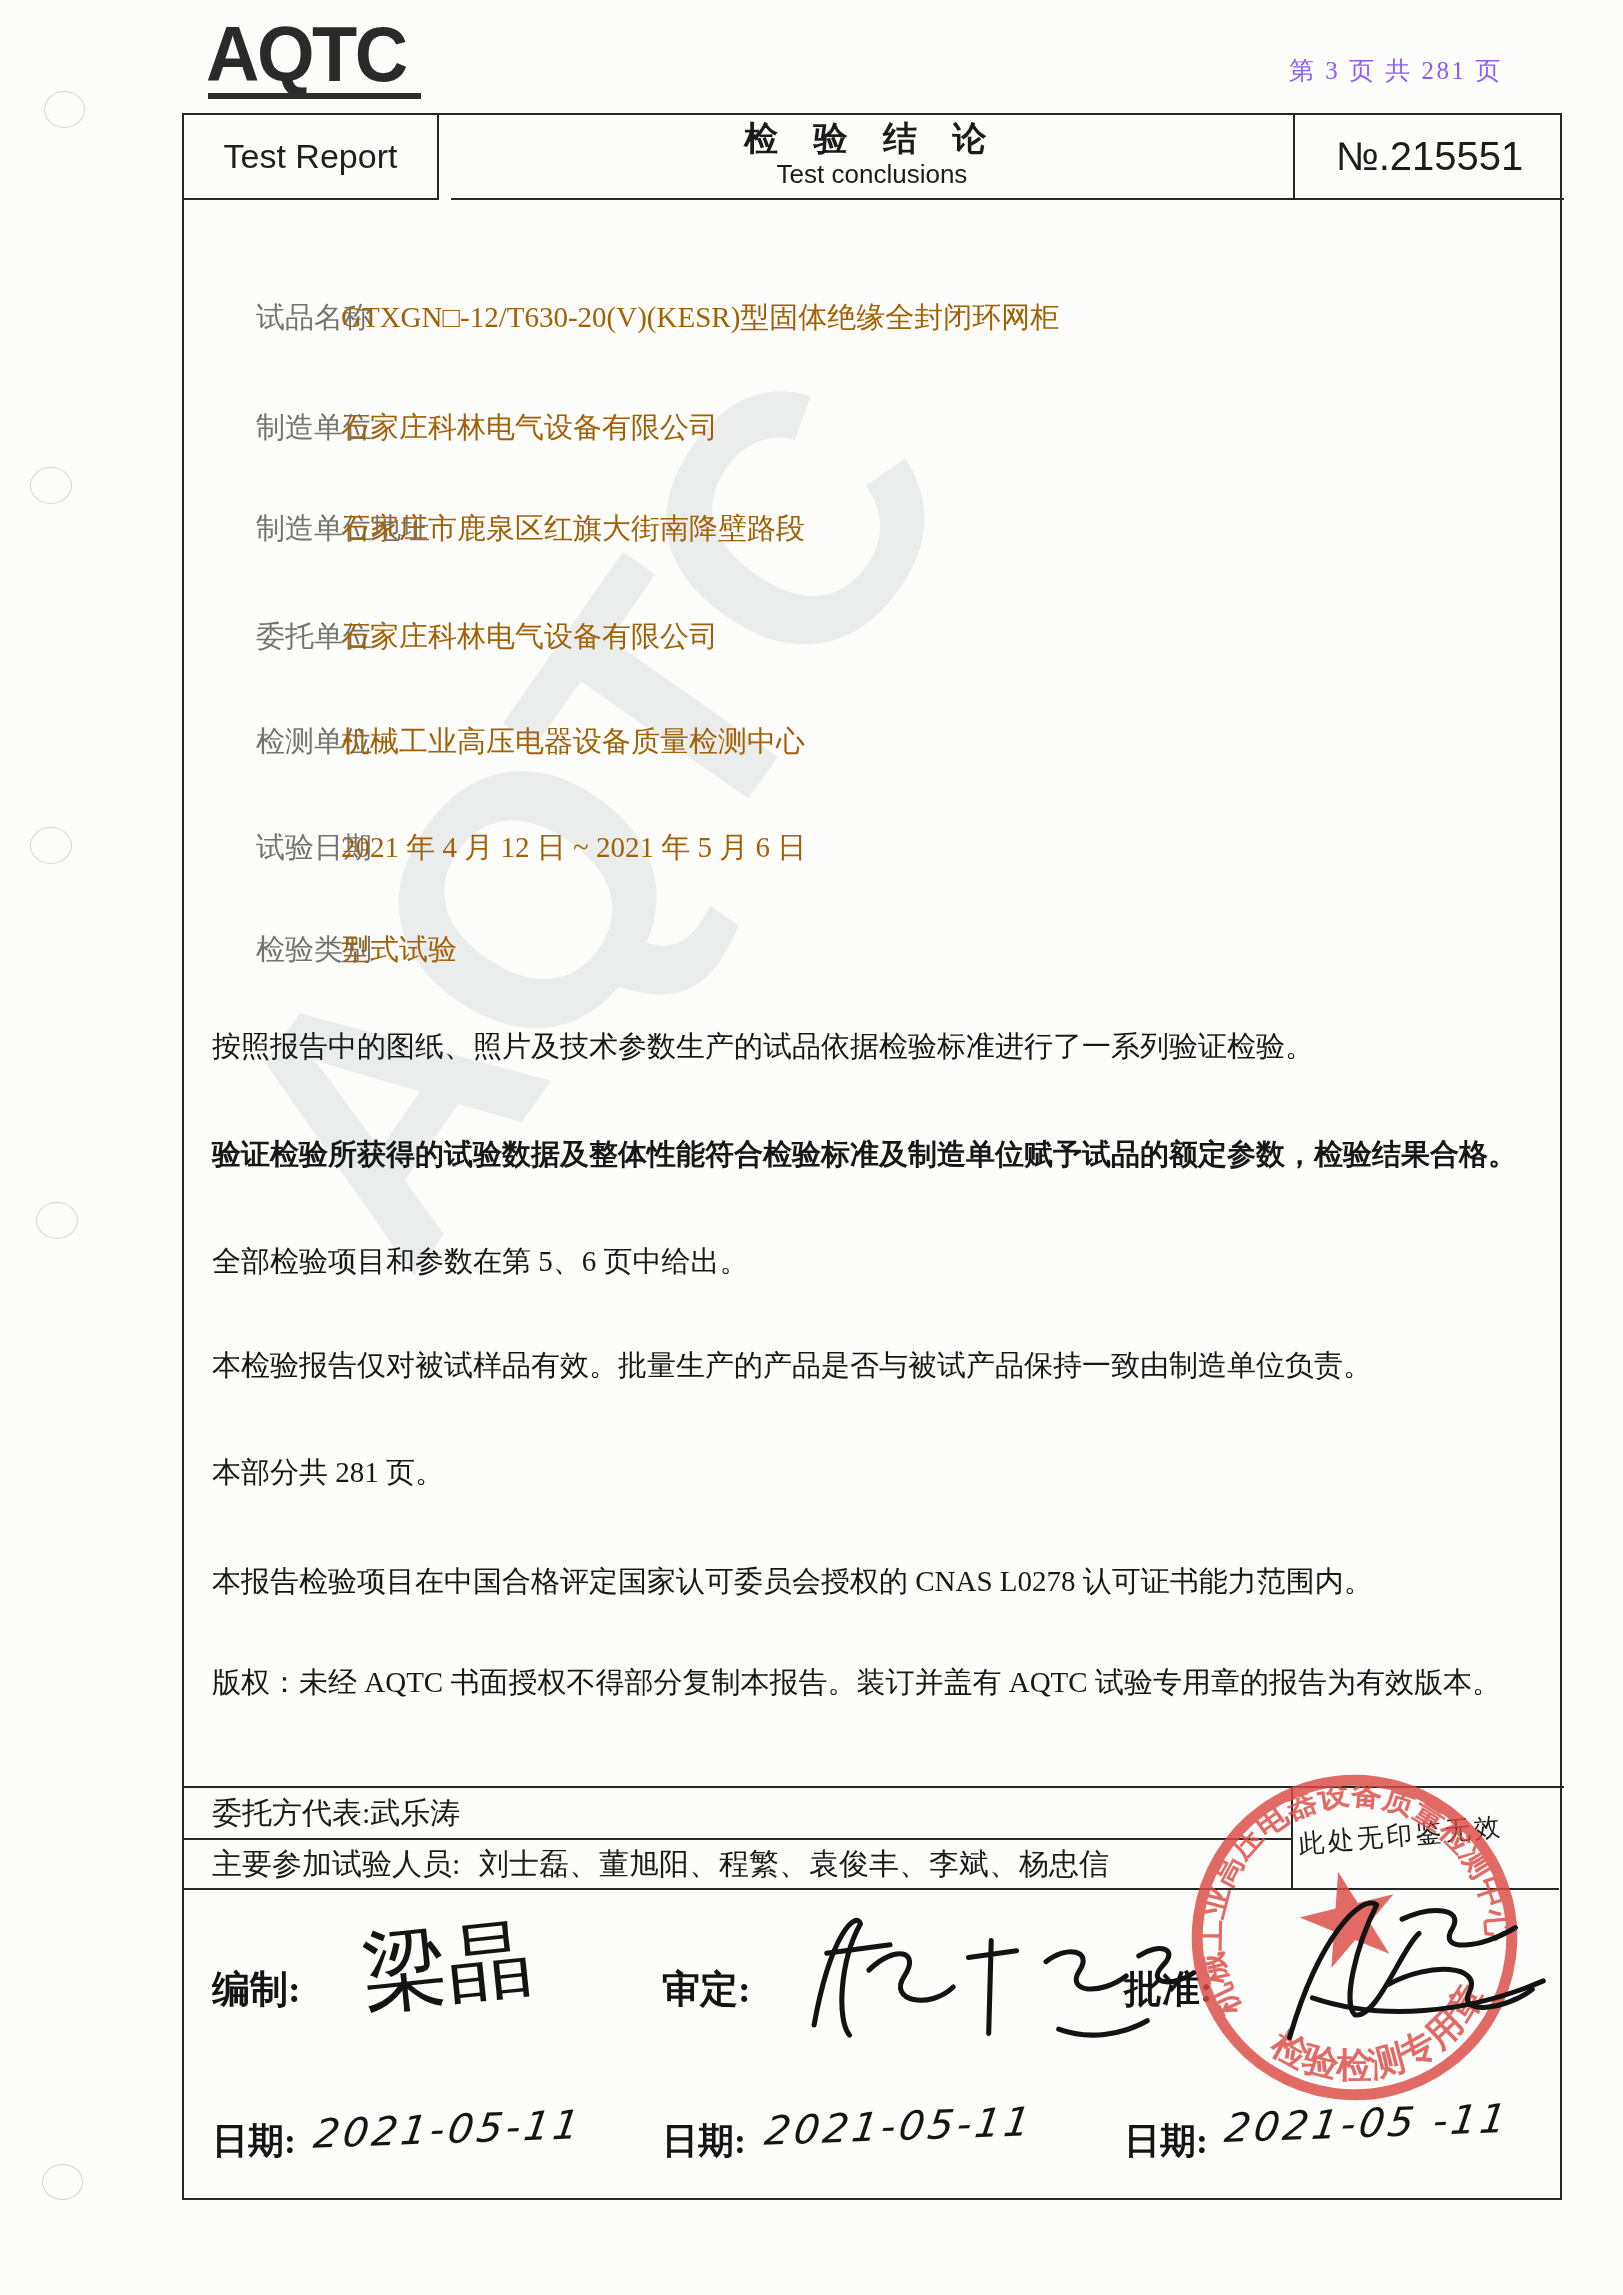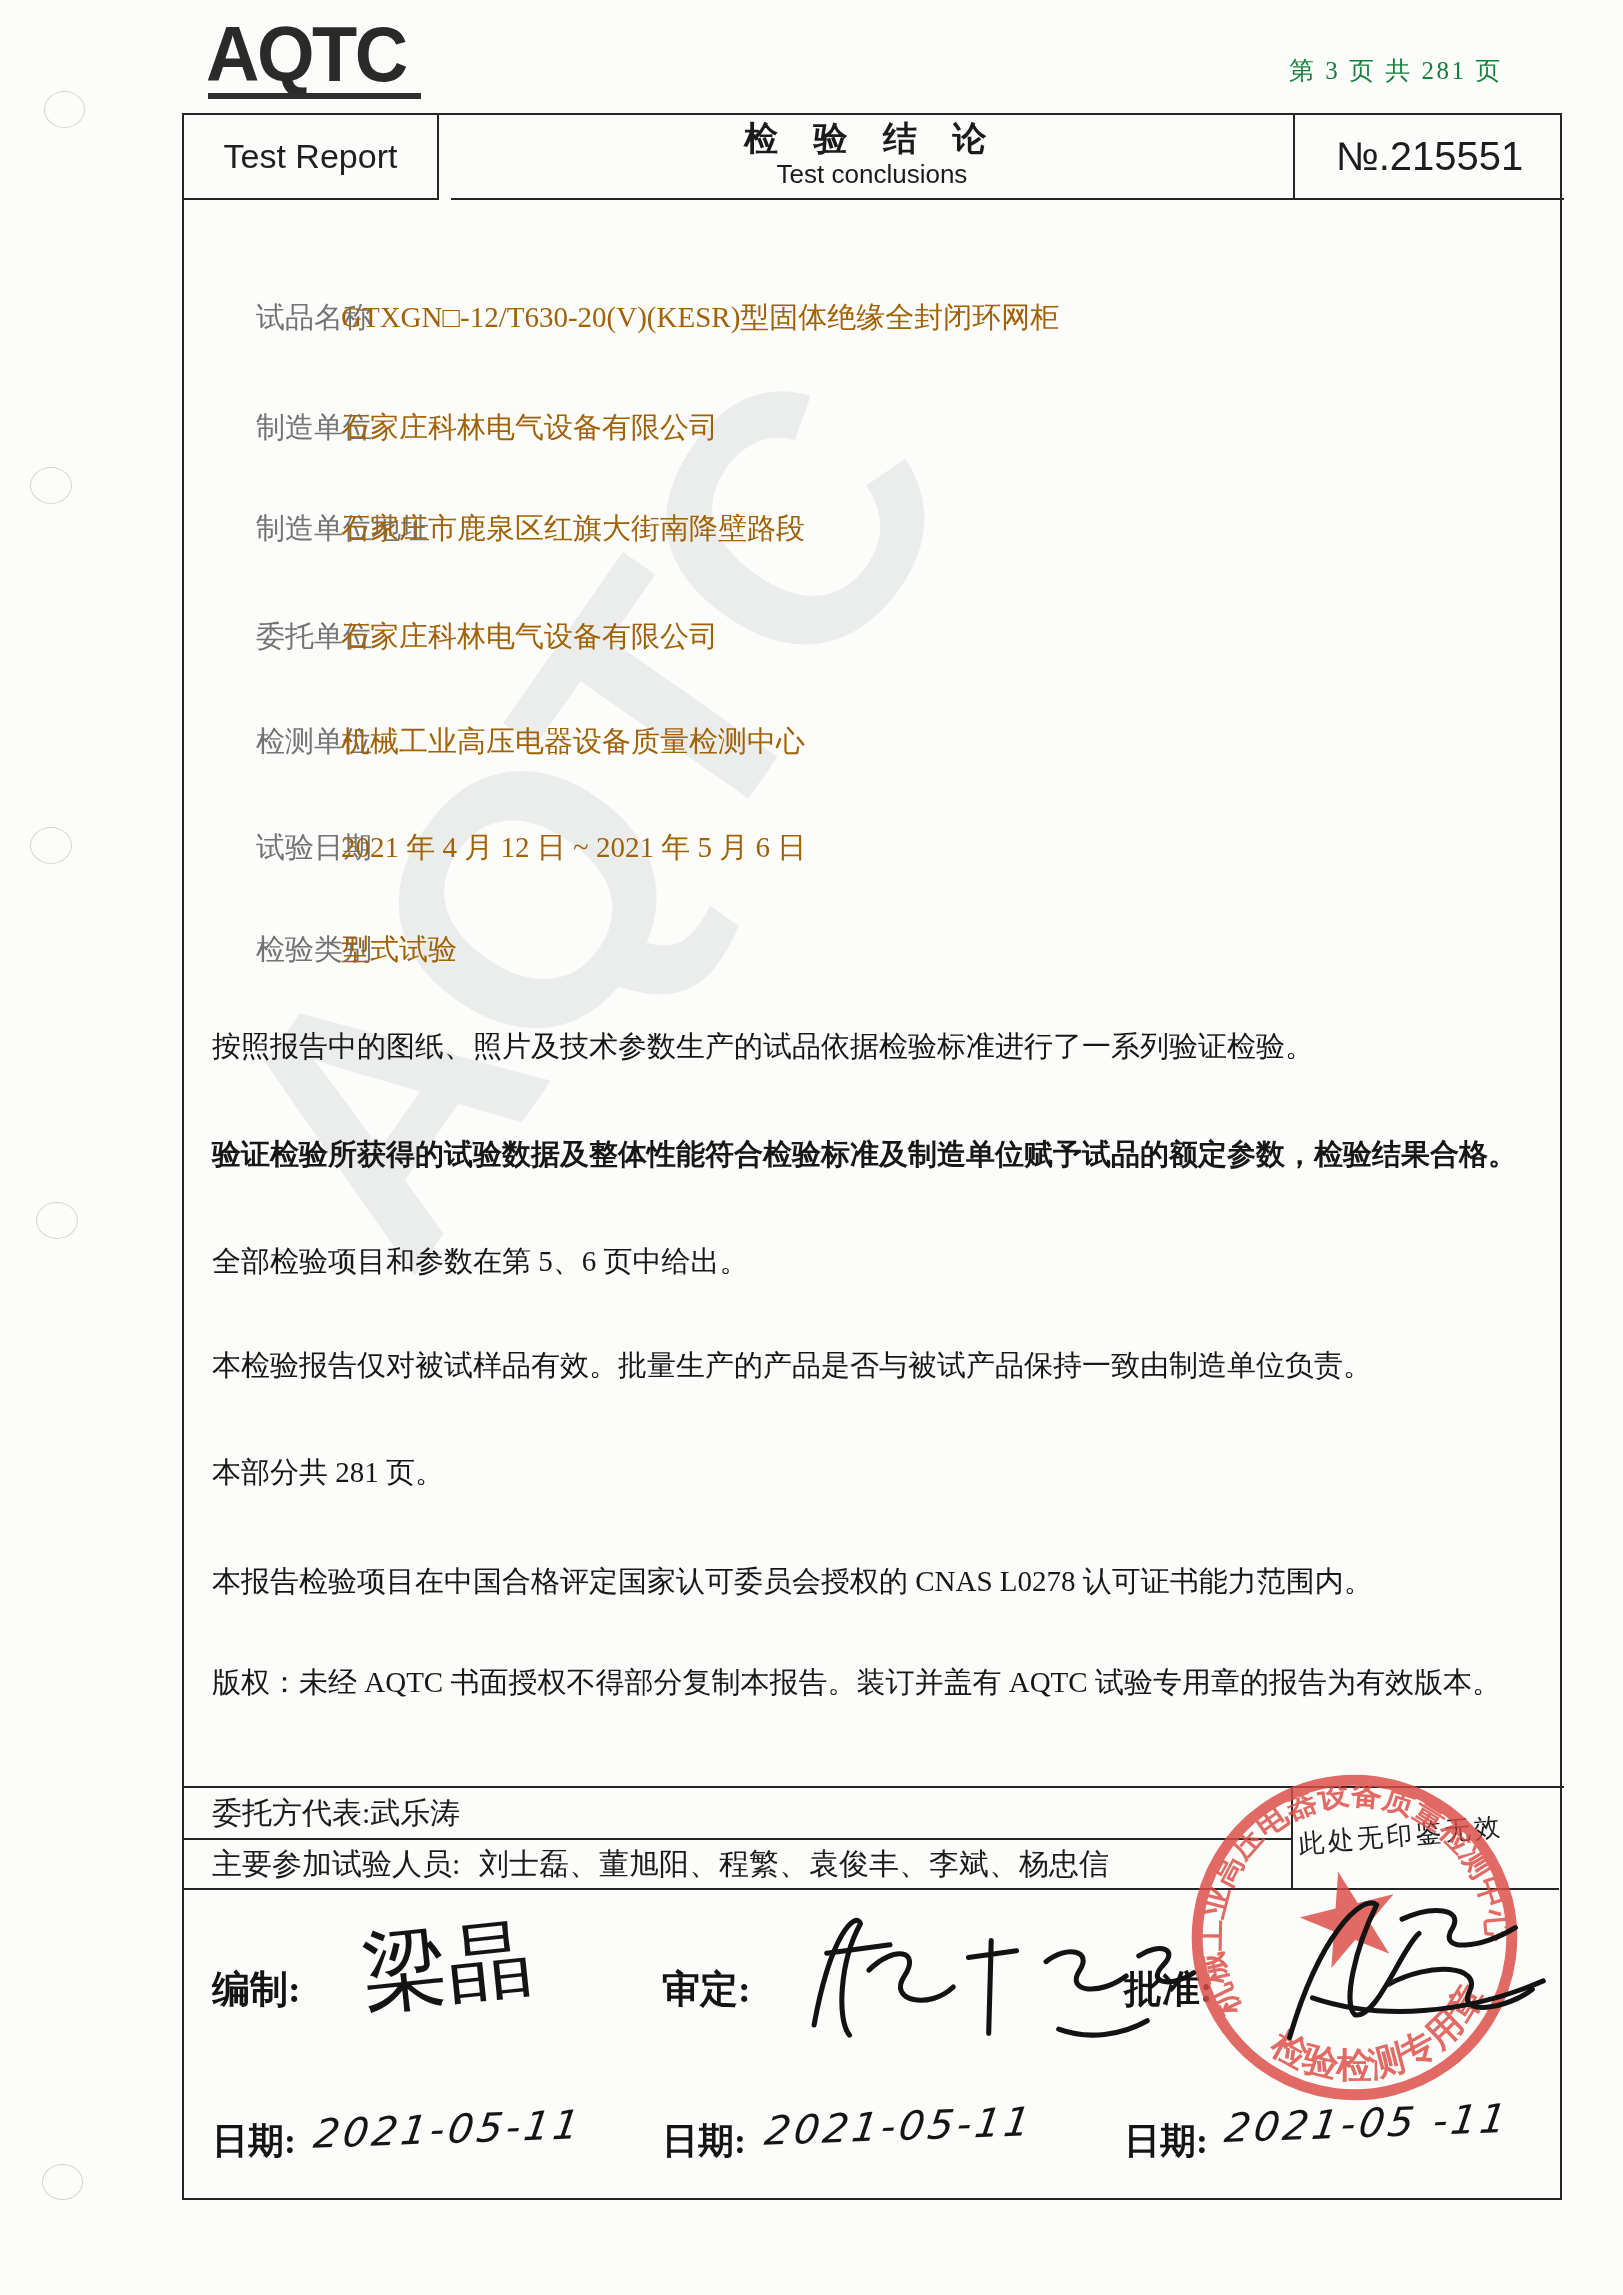--- a/index.html
+++ b/index.html
@@ -3,21 +3,21 @@
 <meta charset="utf-8">
 <style>
   html,body{margin:0;padding:0;}
   body{width:1623px;height:2295px;background:#f4f4f2;font-family:"Liberation Serif",serif;}
   #page{position:relative;width:1623px;height:2295px;background:#fcfcfa;overflow:hidden;color:#1b1b1b;}
   .abs{position:absolute;box-sizing:border-box;}
 
   
   .logo{left:206px;top:17px;font-family:"Liberation Sans",sans-serif;font-weight:900;font-size:74px;line-height:1;letter-spacing:-2.5px;color:#2a2a2a;transform:scaleY(1.06);}
   .logo-underline{left:208px;top:93px;width:213px;height:6px;background:#2e2e2e;}
-  .page-num{left:1289px;top:54px;font-size:25px;letter-spacing:2.5px;color:#15803d;}
+  .page-num{left:1289px;top:54px;font-size:25px;letter-spacing:2.5px;color:#8b5cf6;}
 
   
   .watermark{left:203px;top:440px;width:761px;height:761px;display:flex;align-items:center;justify-content:center;
     transform:rotate(-55deg);font-family:"Liberation Sans",sans-serif;font-weight:700;font-size:355px;line-height:1;
     letter-spacing:-12px;color:#99a2ad;opacity:0.16;white-space:nowrap;pointer-events:none;}
   .hole{border:1.7px solid #d5d5d3;border-radius:50%;background:transparent;}
 
   
   .sheet{left:182px;top:113px;width:1380px;height:2087px;border:2.5px solid #262626;background:transparent;}
   .cell{position:absolute;box-sizing:border-box;}

